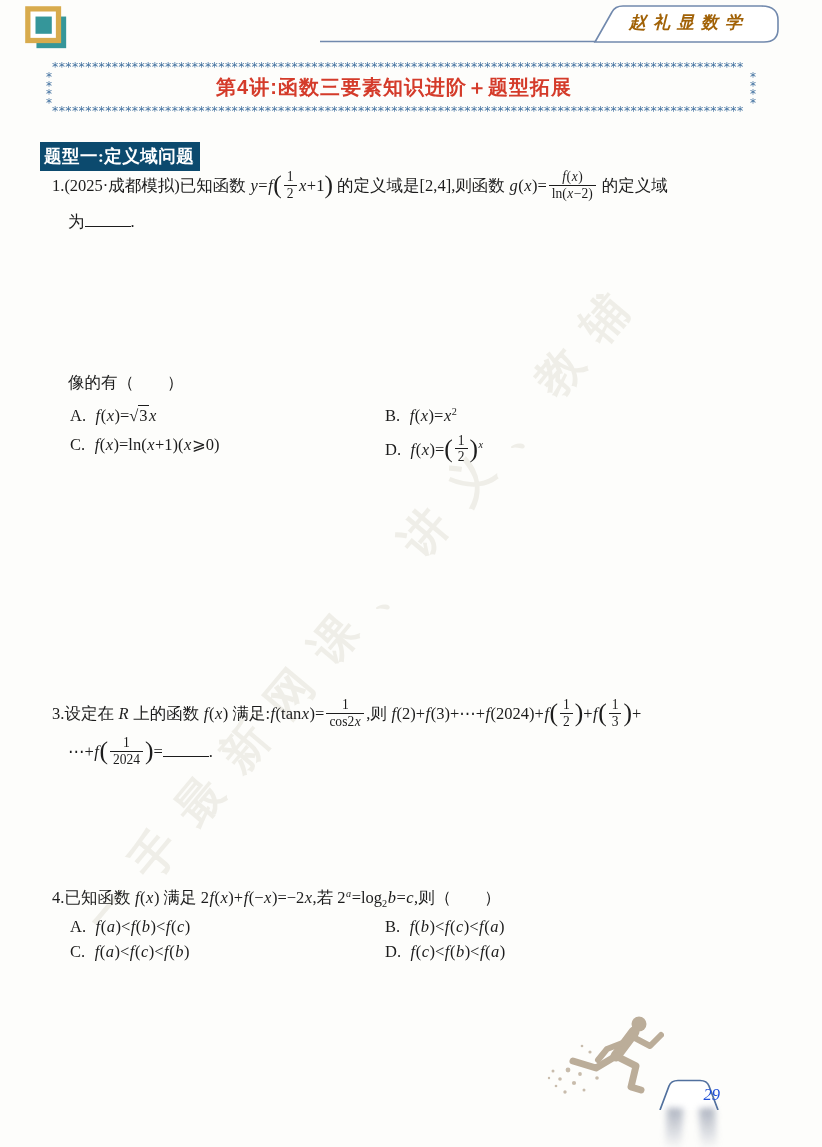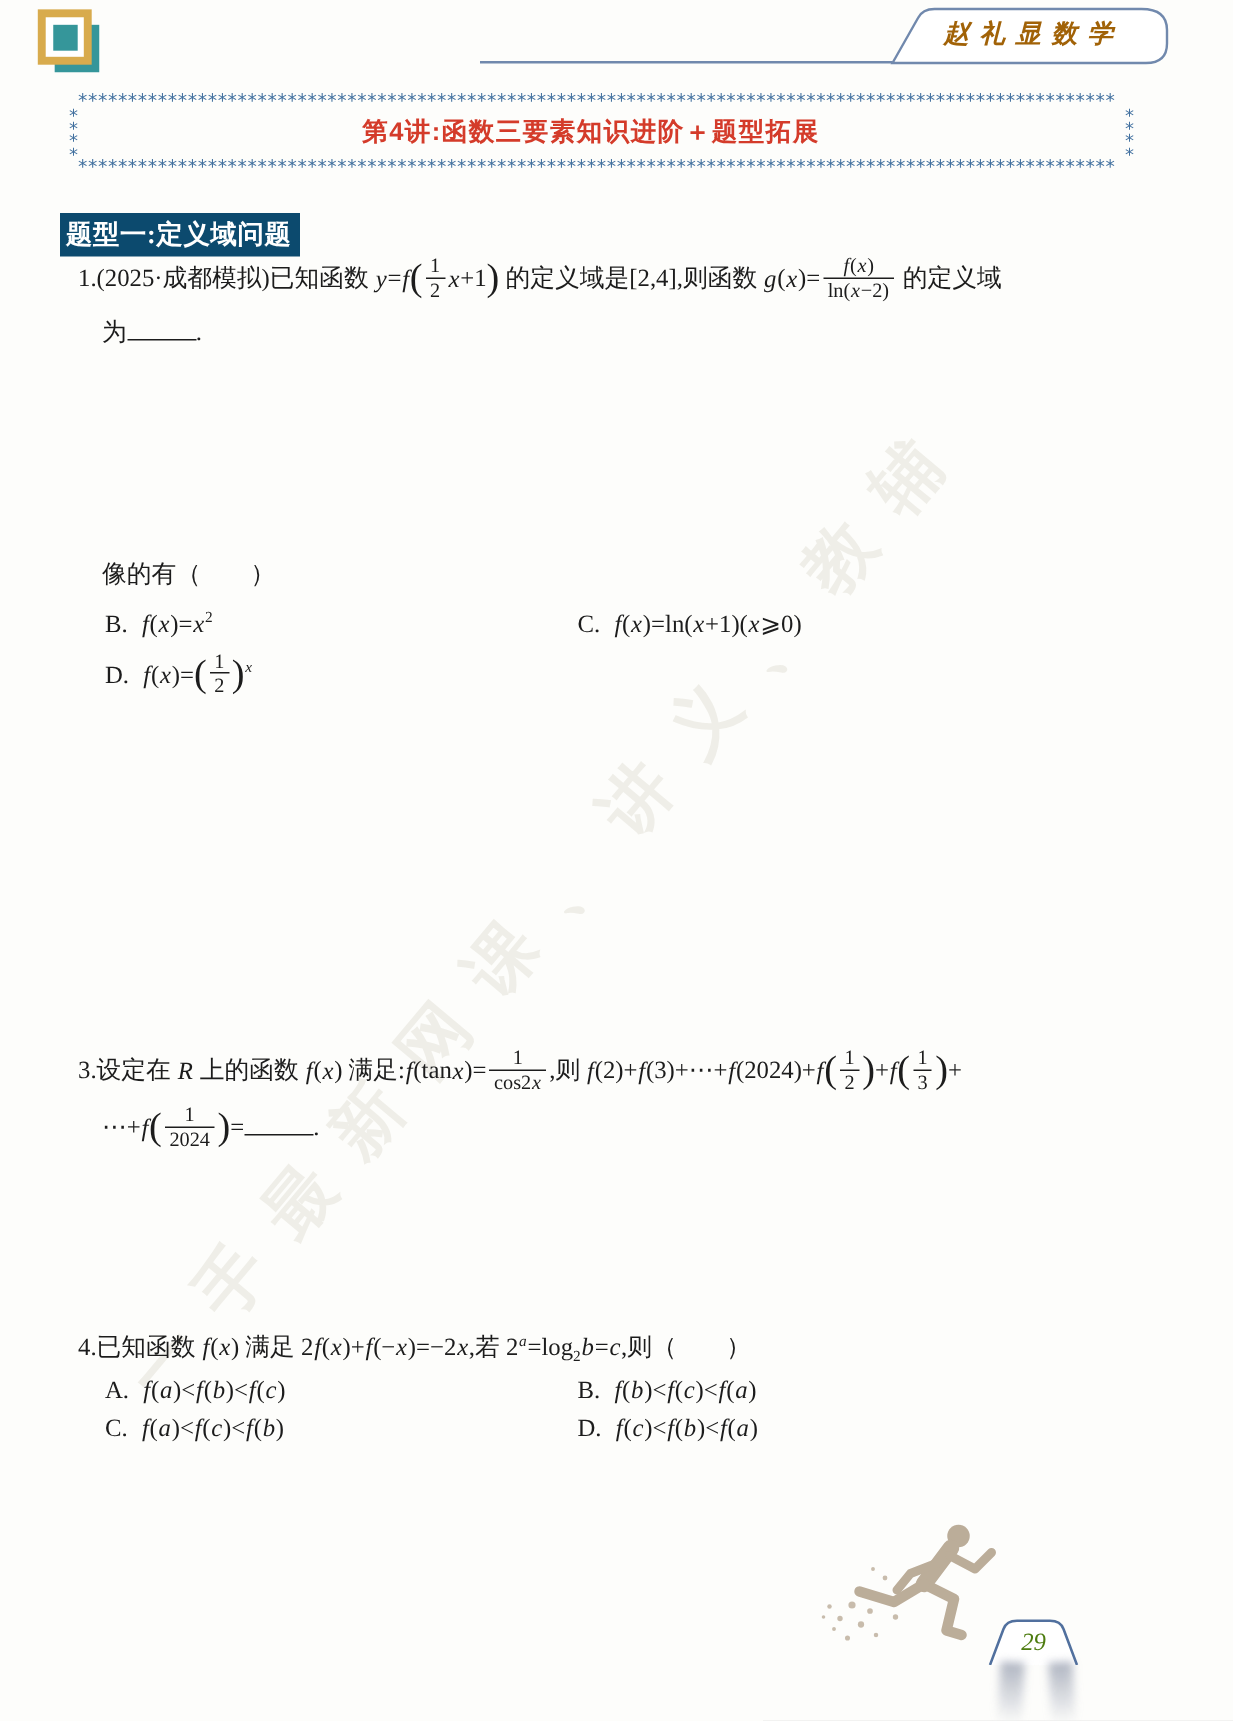--- a/index.html
+++ b/index.html
@@ -13,21 +13,21 @@
       font-size:17px;font-style:italic;font-weight:bold;letter-spacing:7px;color:#a16207;}
 
   
   .title-box{position:absolute;left:45px;top:59px;width:712px;height:60px;color:#41709f;}
   .ast{font-family:"DejaVu Sans",sans-serif;font-size:12.5px;line-height:10px;}
   .ast-top,.ast-bottom{position:absolute;left:7px;right:7px;white-space:nowrap;overflow:hidden;letter-spacing:0.4px;}
   .ast-top{top:3px}.ast-bottom{bottom:3px}
   .ast-left,.ast-right{position:absolute;top:14px;white-space:pre-line;line-height:8.6px;font-size:12px;}
   .ast-left{left:1px}.ast-right{right:1px}
   .box-title{position:absolute;left:16px;right:30px;top:50%;transform:translateY(-54%);text-align:center;
-      color:#d43b2a;font-size:17px;font-weight:bold;font-family:"Liberation Sans","DejaVu Sans",sans-serif;letter-spacing:1px;}
+      color:#d43b2a;font-size:20px;font-weight:bold;font-family:"Liberation Sans","DejaVu Sans",sans-serif;letter-spacing:1px;}
 
   
   .sec-head{position:absolute;background:#0c4a6e;color:#fff;font-weight:bold;font-size:17.5px;
       padding:2px 6px 3px 4px;letter-spacing:0.5px;}
 
   
   .problem{position:absolute;width:744px;}
   .mline{font-size:16.5px;line-height:1.5;margin-bottom:6px;}
   .indent{padding-left:16px;}
   i{font-style:italic;padding:0 0.5px;}
@@ -47,22 +47,22 @@
   .opt-label{margin-right:9px;}
 
   
   .watermark{position:absolute;left:95px;top:895px;width:860px;transform:rotate(-50deg);
       transform-origin:left center;font-size:46px;letter-spacing:24px;color:rgba(148,136,112,0.13);
       font-family:"Liberation Sans",sans-serif;font-weight:bold;pointer-events:none;white-space:nowrap;}
 
   
   .runner{position:absolute;left:540px;top:1008px;width:142px;height:96px;}
   .page-badge{position:absolute;left:658px;top:1078px;width:62px;height:32px;}
-  .badge-num{position:absolute;left:0;right:0;top:7px;text-align:center;font-size:16.5px;
-      font-style:italic;color:#4d7c0f;}
+  .badge-num{position:absolute;left:0;right:0;top:7px;text-align:right;font-size:16.5px;
+      font-style:italic;color:#1d4ed8;}
   .badge-shadow{position:absolute;width:16px;height:42px;filter:blur(3px);
       background:linear-gradient(to bottom,rgba(110,120,145,0.55),rgba(110,120,145,0));}
   .bs-l{left:666px;top:1108px;transform:rotate(3deg);}
   .bs-r{left:700px;top:1108px;transform:rotate(-3deg);}
 </style>
 </head>
 <body>
 
 <div class="sheet">
 
@@ -99,20 +99,21 @@
   <div class="sec-head" style="left:40px;top:142px">题型一:定义域问题</div>
 
   <div class="problem" style="left:52px;top:171px">
     <div class="mline">1.(2025·成都模拟)已知函数 <i>y</i>=<i>f</i><span class="bp">(</span><span class="frac"><span class="fnum">1</span><span class="fden">2</span></span><i>x</i>+1<span class="bp">)</span> 的定义域是[2,4],则函数 <i>g</i>(<i>x</i>)=<span class="frac"><span class="fnum"><i>f</i>(<i>x</i>)</span><span class="fden">ln(<i>x</i>−2)</span></span> 的定义域</div>
     <div class="mline indent">为<span class="blank"></span>.</div>
   </div>
 
   <div class="problem" style="left:52px;top:371px">
     <div class="mline indent">像的有（　　）</div>
     <div class="opts">
+      <div class="opt"><span class="opt-label">A.</span><span><i>f</i>(<i>x</i>)=<span class="sqrt">√<span class="sqrt-bar">3</span></span><i>x</i></span></div>
       <div class="opt"><span class="opt-label">B.</span><span><i>f</i>(<i>x</i>)=<i>x</i><sup>2</sup></span></div>
       <div class="opt"><span class="opt-label">C.</span><span><i>f</i>(<i>x</i>)=ln(<i>x</i>+1)(<i>x</i>⩾0)</span></div>
       <div class="opt"><span class="opt-label">D.</span><span><i>f</i>(<i>x</i>)=<span class="bp">(</span><span class="frac"><span class="fnum">1</span><span class="fden">2</span></span><span class="bp">)</span><sup><i>x</i></sup></span></div>
     </div>
   </div>
 
 
   <div class="problem" style="left:52px;top:699px">
     <div class="mline">3.设定在 <i>R</i> 上的函数 <i>f</i>(<i>x</i>) 满足:<i>f</i>(tan<i>x</i>)=<span class="frac"><span class="fnum">1</span><span class="fden">cos2<i>x</i></span></span>,则 <i>f</i>(2)+<i>f</i>(3)+⋯+<i>f</i>(2024)+<i>f</i><span class="bp">(</span><span class="frac"><span class="fnum">1</span><span class="fden">2</span></span><span class="bp">)</span>+<i>f</i><span class="bp">(</span><span class="frac"><span class="fnum">1</span><span class="fden">3</span></span><span class="bp">)</span>+</div>
     <div class="mline indent">⋯+<i>f</i><span class="bp">(</span><span class="frac"><span class="fnum">1</span><span class="fden">2024</span></span><span class="bp">)</span>=<span class="blank"></span>.</div>

